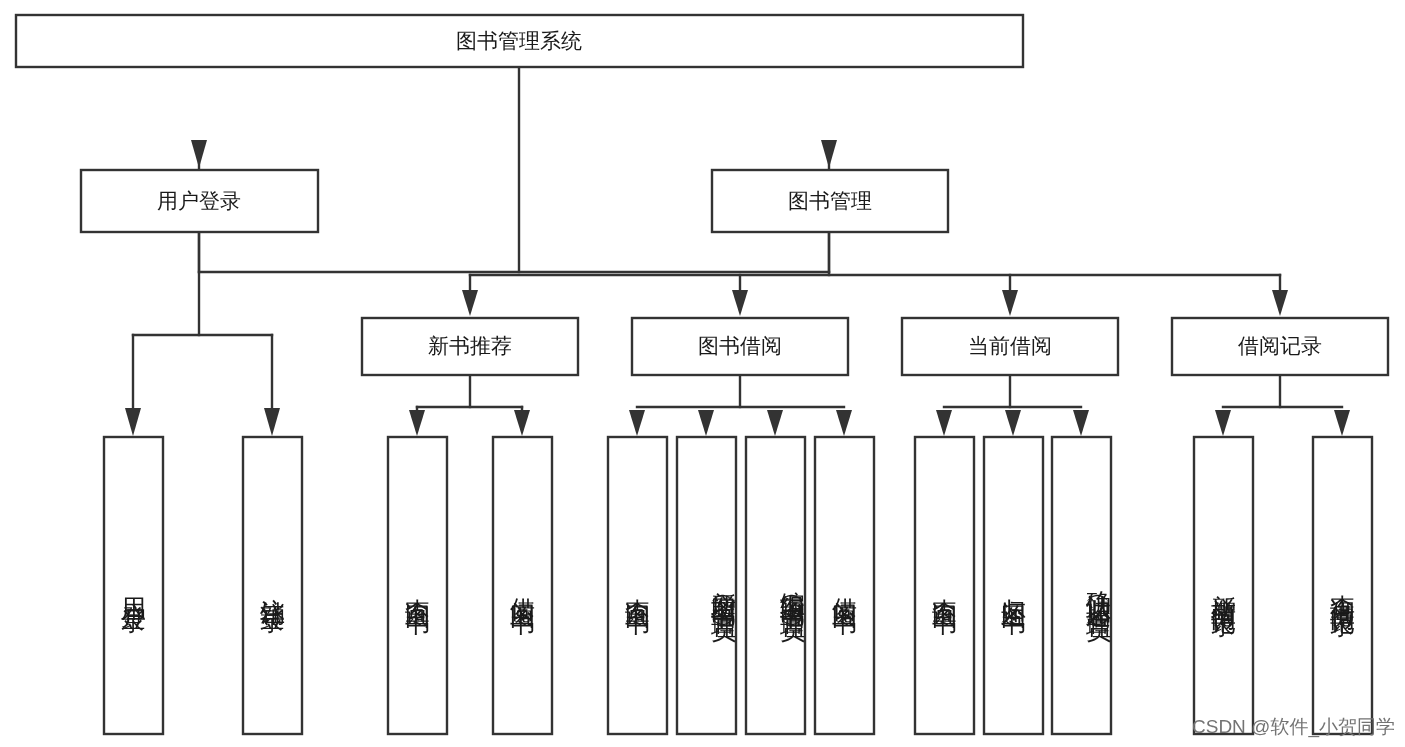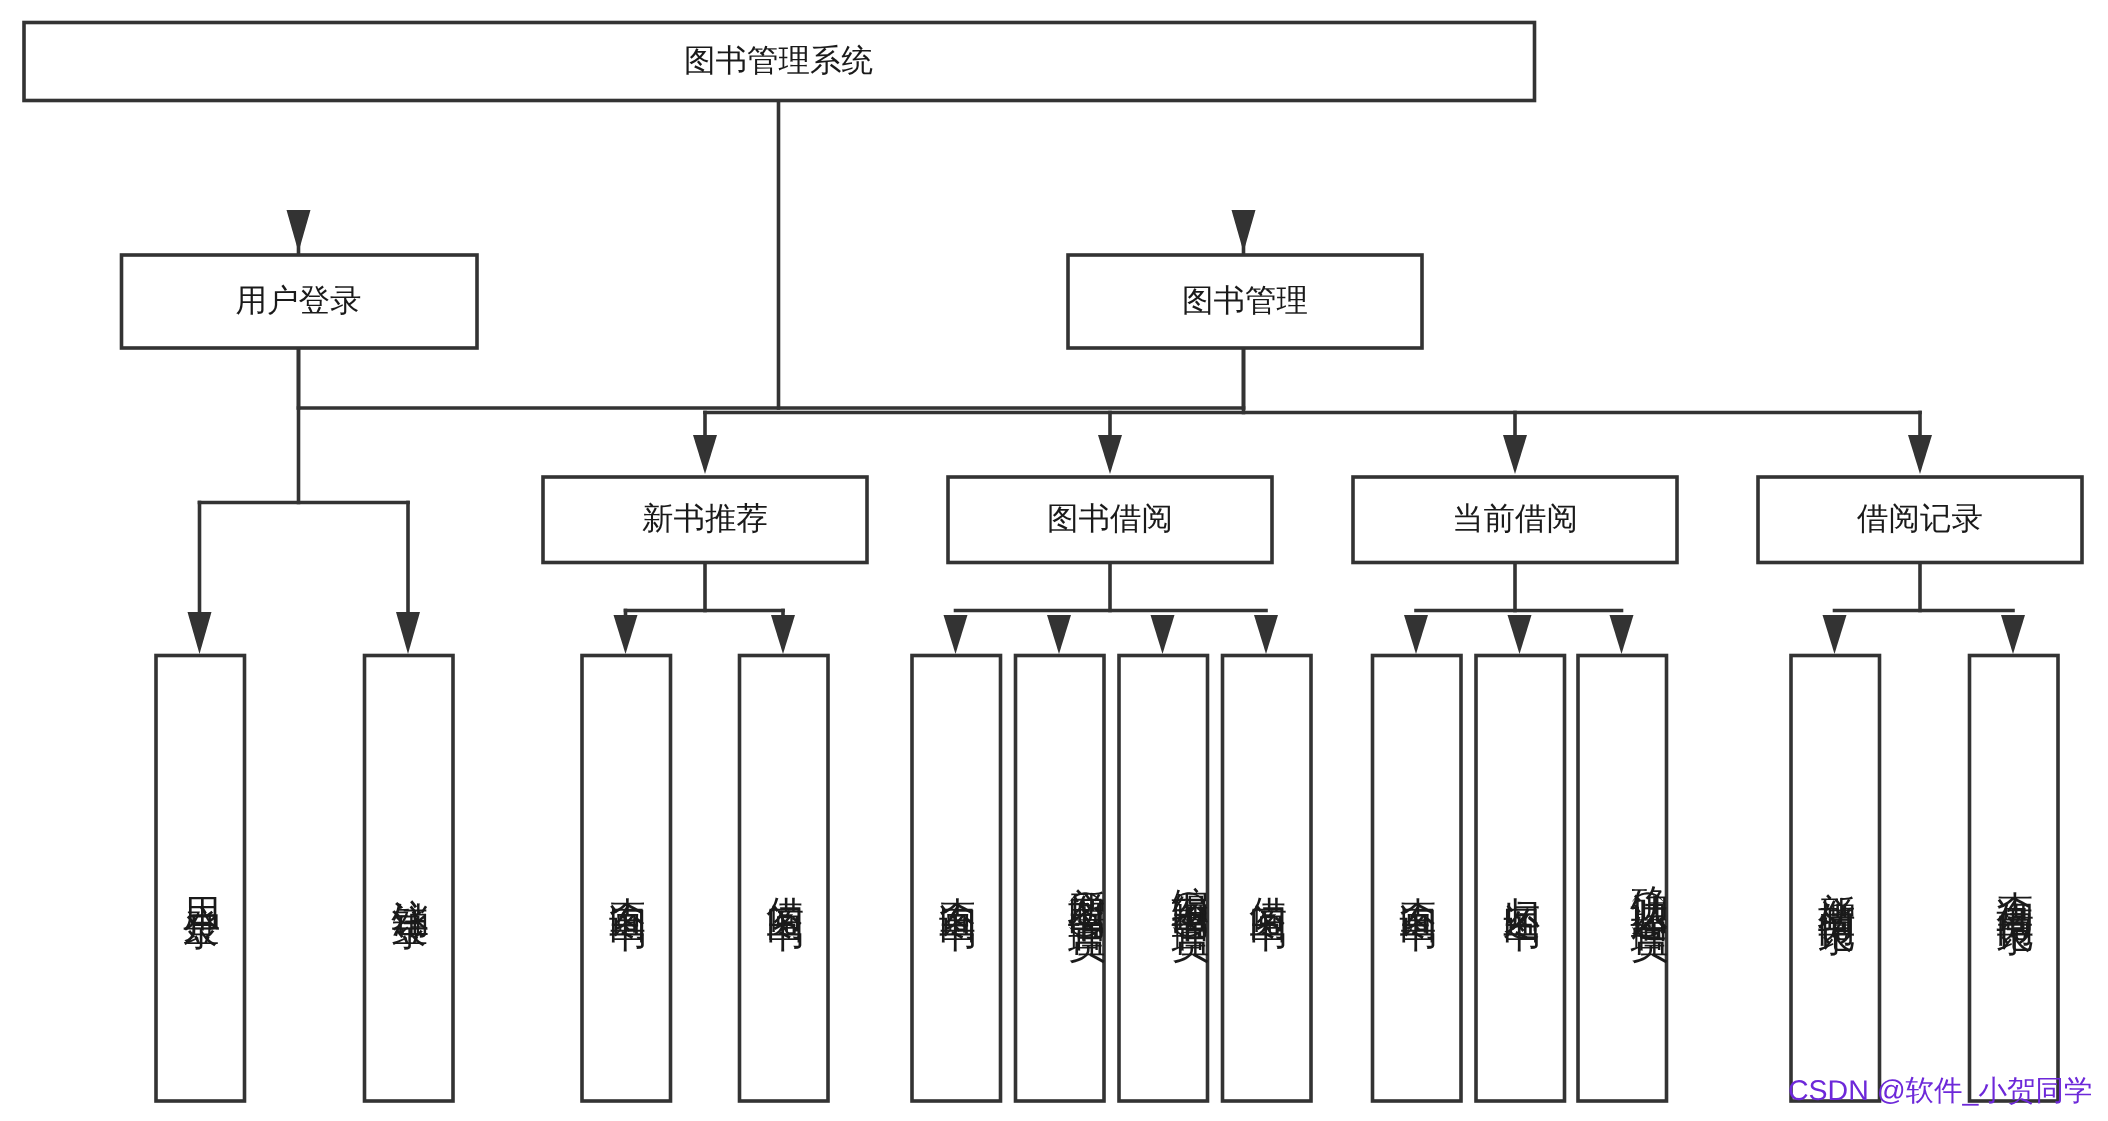--- a/index.html
+++ b/index.html
@@ -66,21 +66,21 @@
   }
   .vlabel.top {
     display: flex;
     align-items: flex-start;
     justify-content: center;
   }
   .watermark {
     position: absolute;
     font-family: "Liberation Sans", "DejaVu Sans", sans-serif;
     font-size: 19px;
-    color: #6d28d9;
+    color: #737373;
     white-space: nowrap;
   }
 </style>
 </head>
 <body>
 
 <div id="diagram-root">
 
   <svg class="flow" viewBox="0 0 1405 747">
     <defs></defs>

